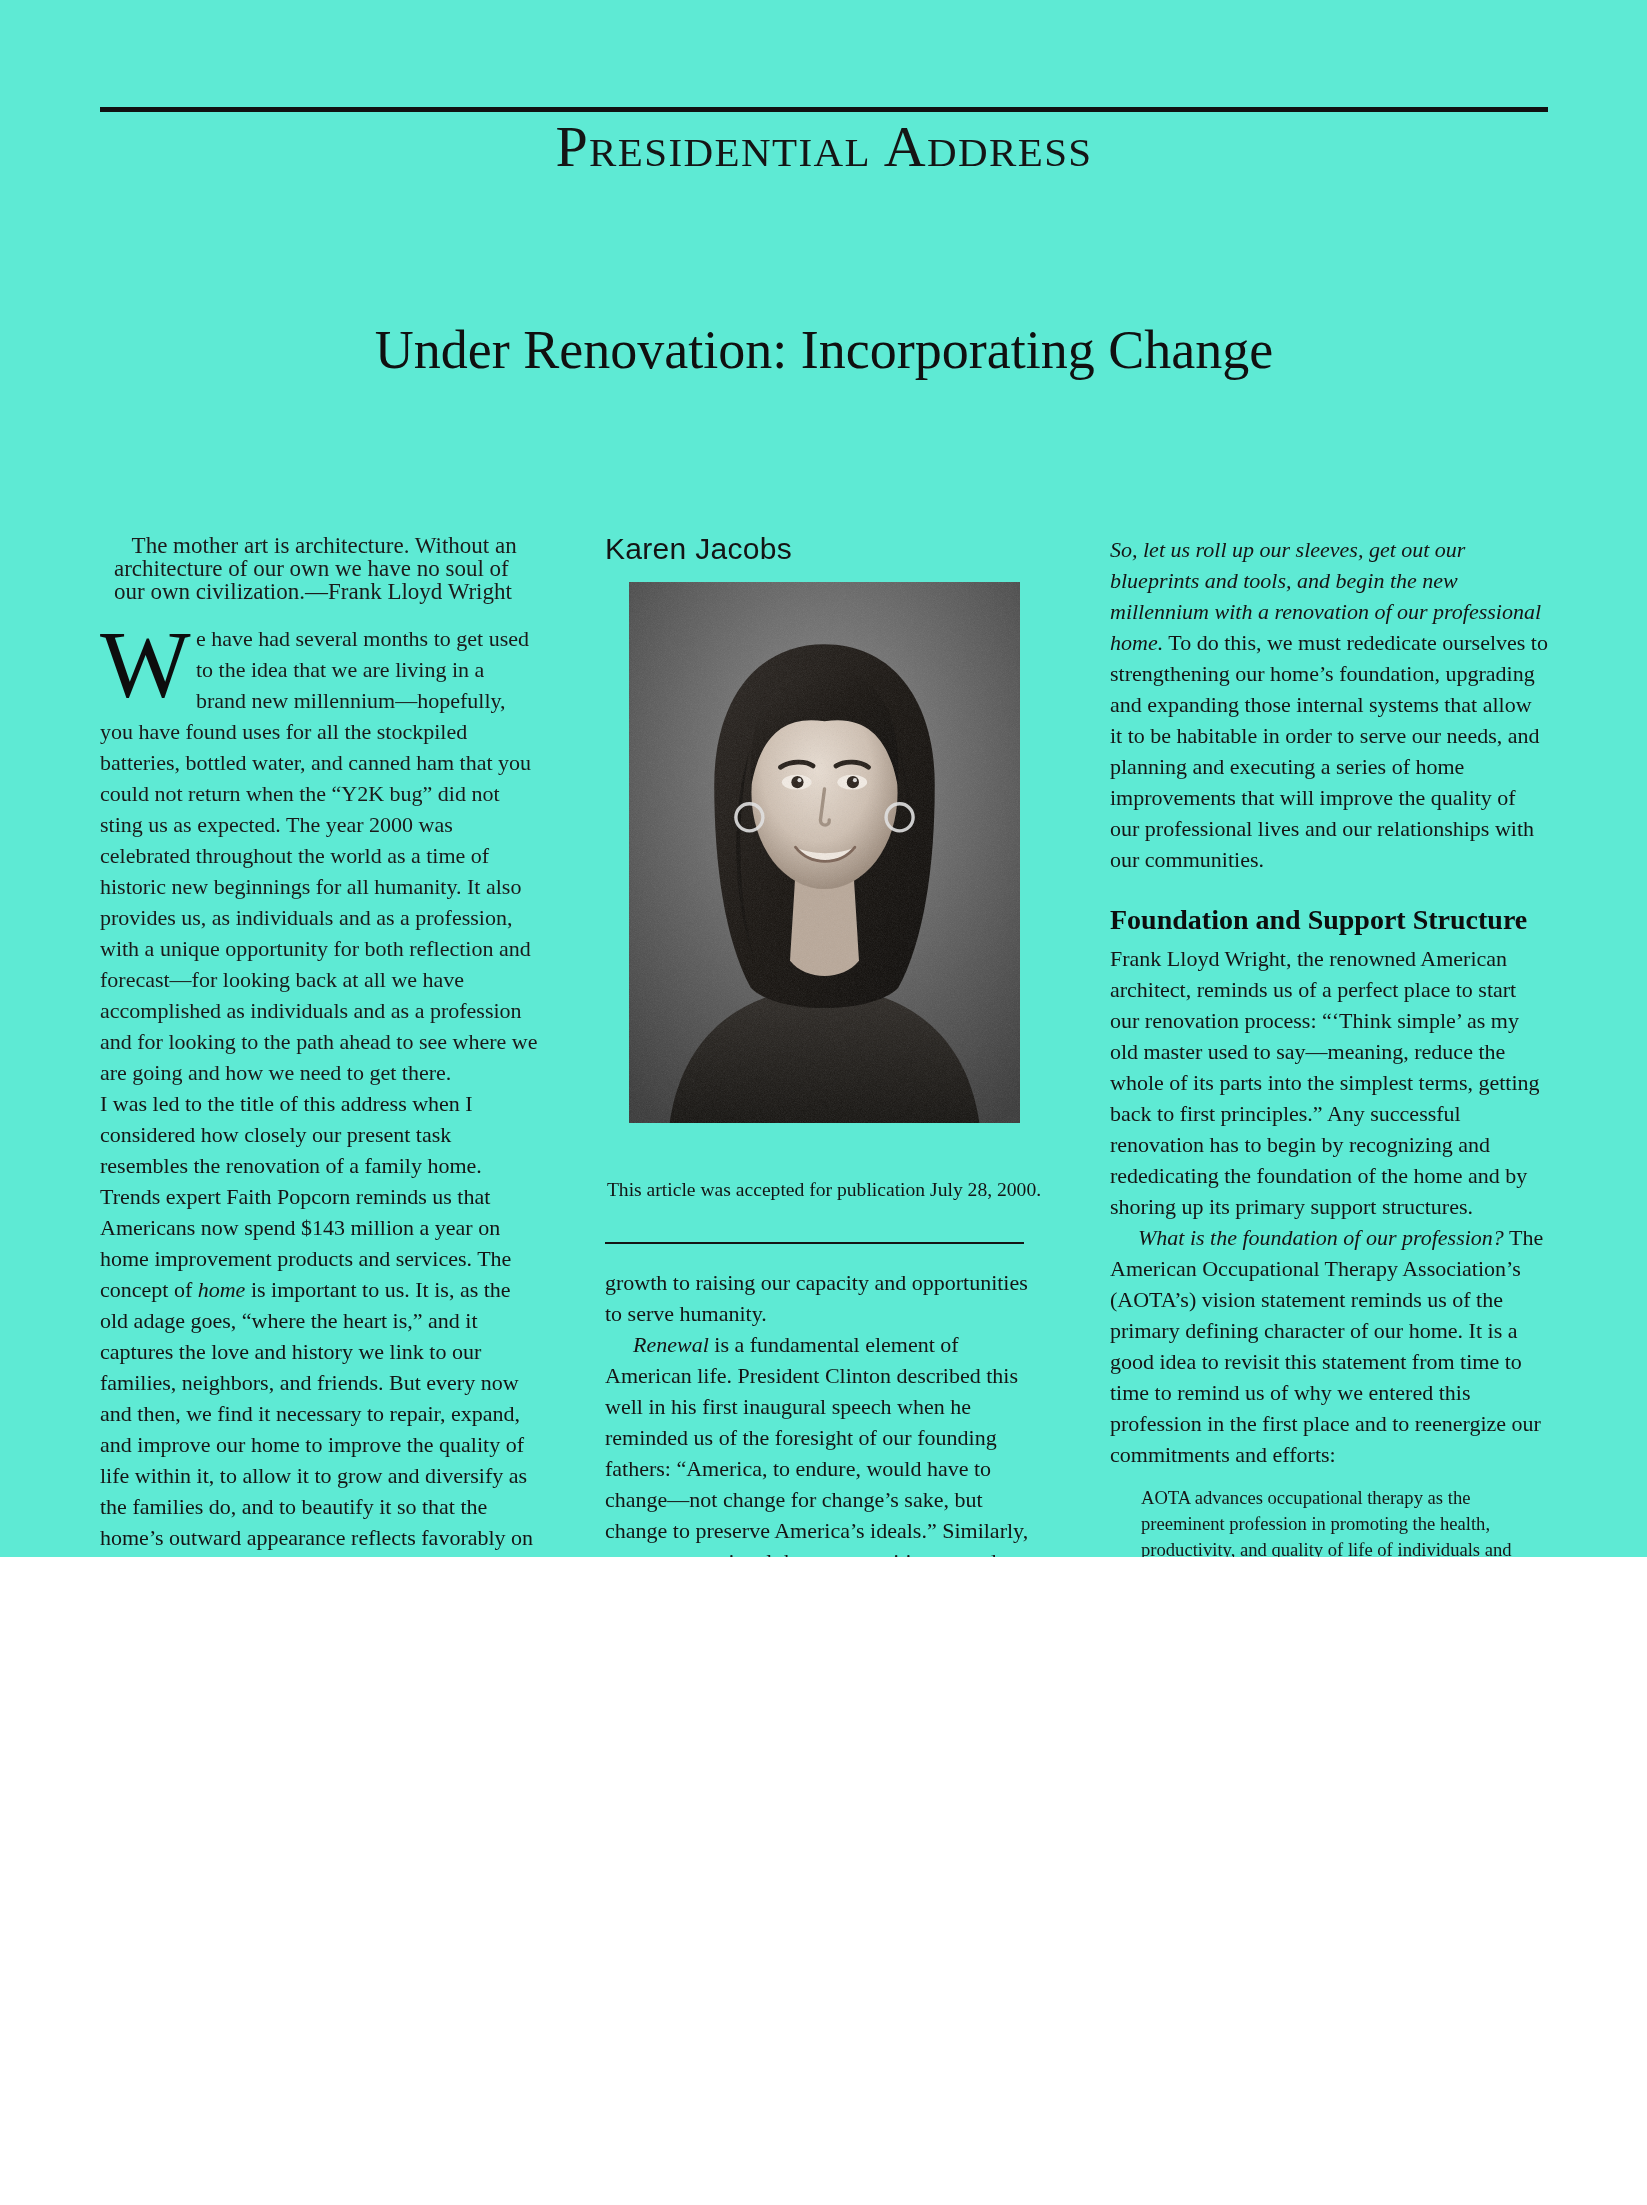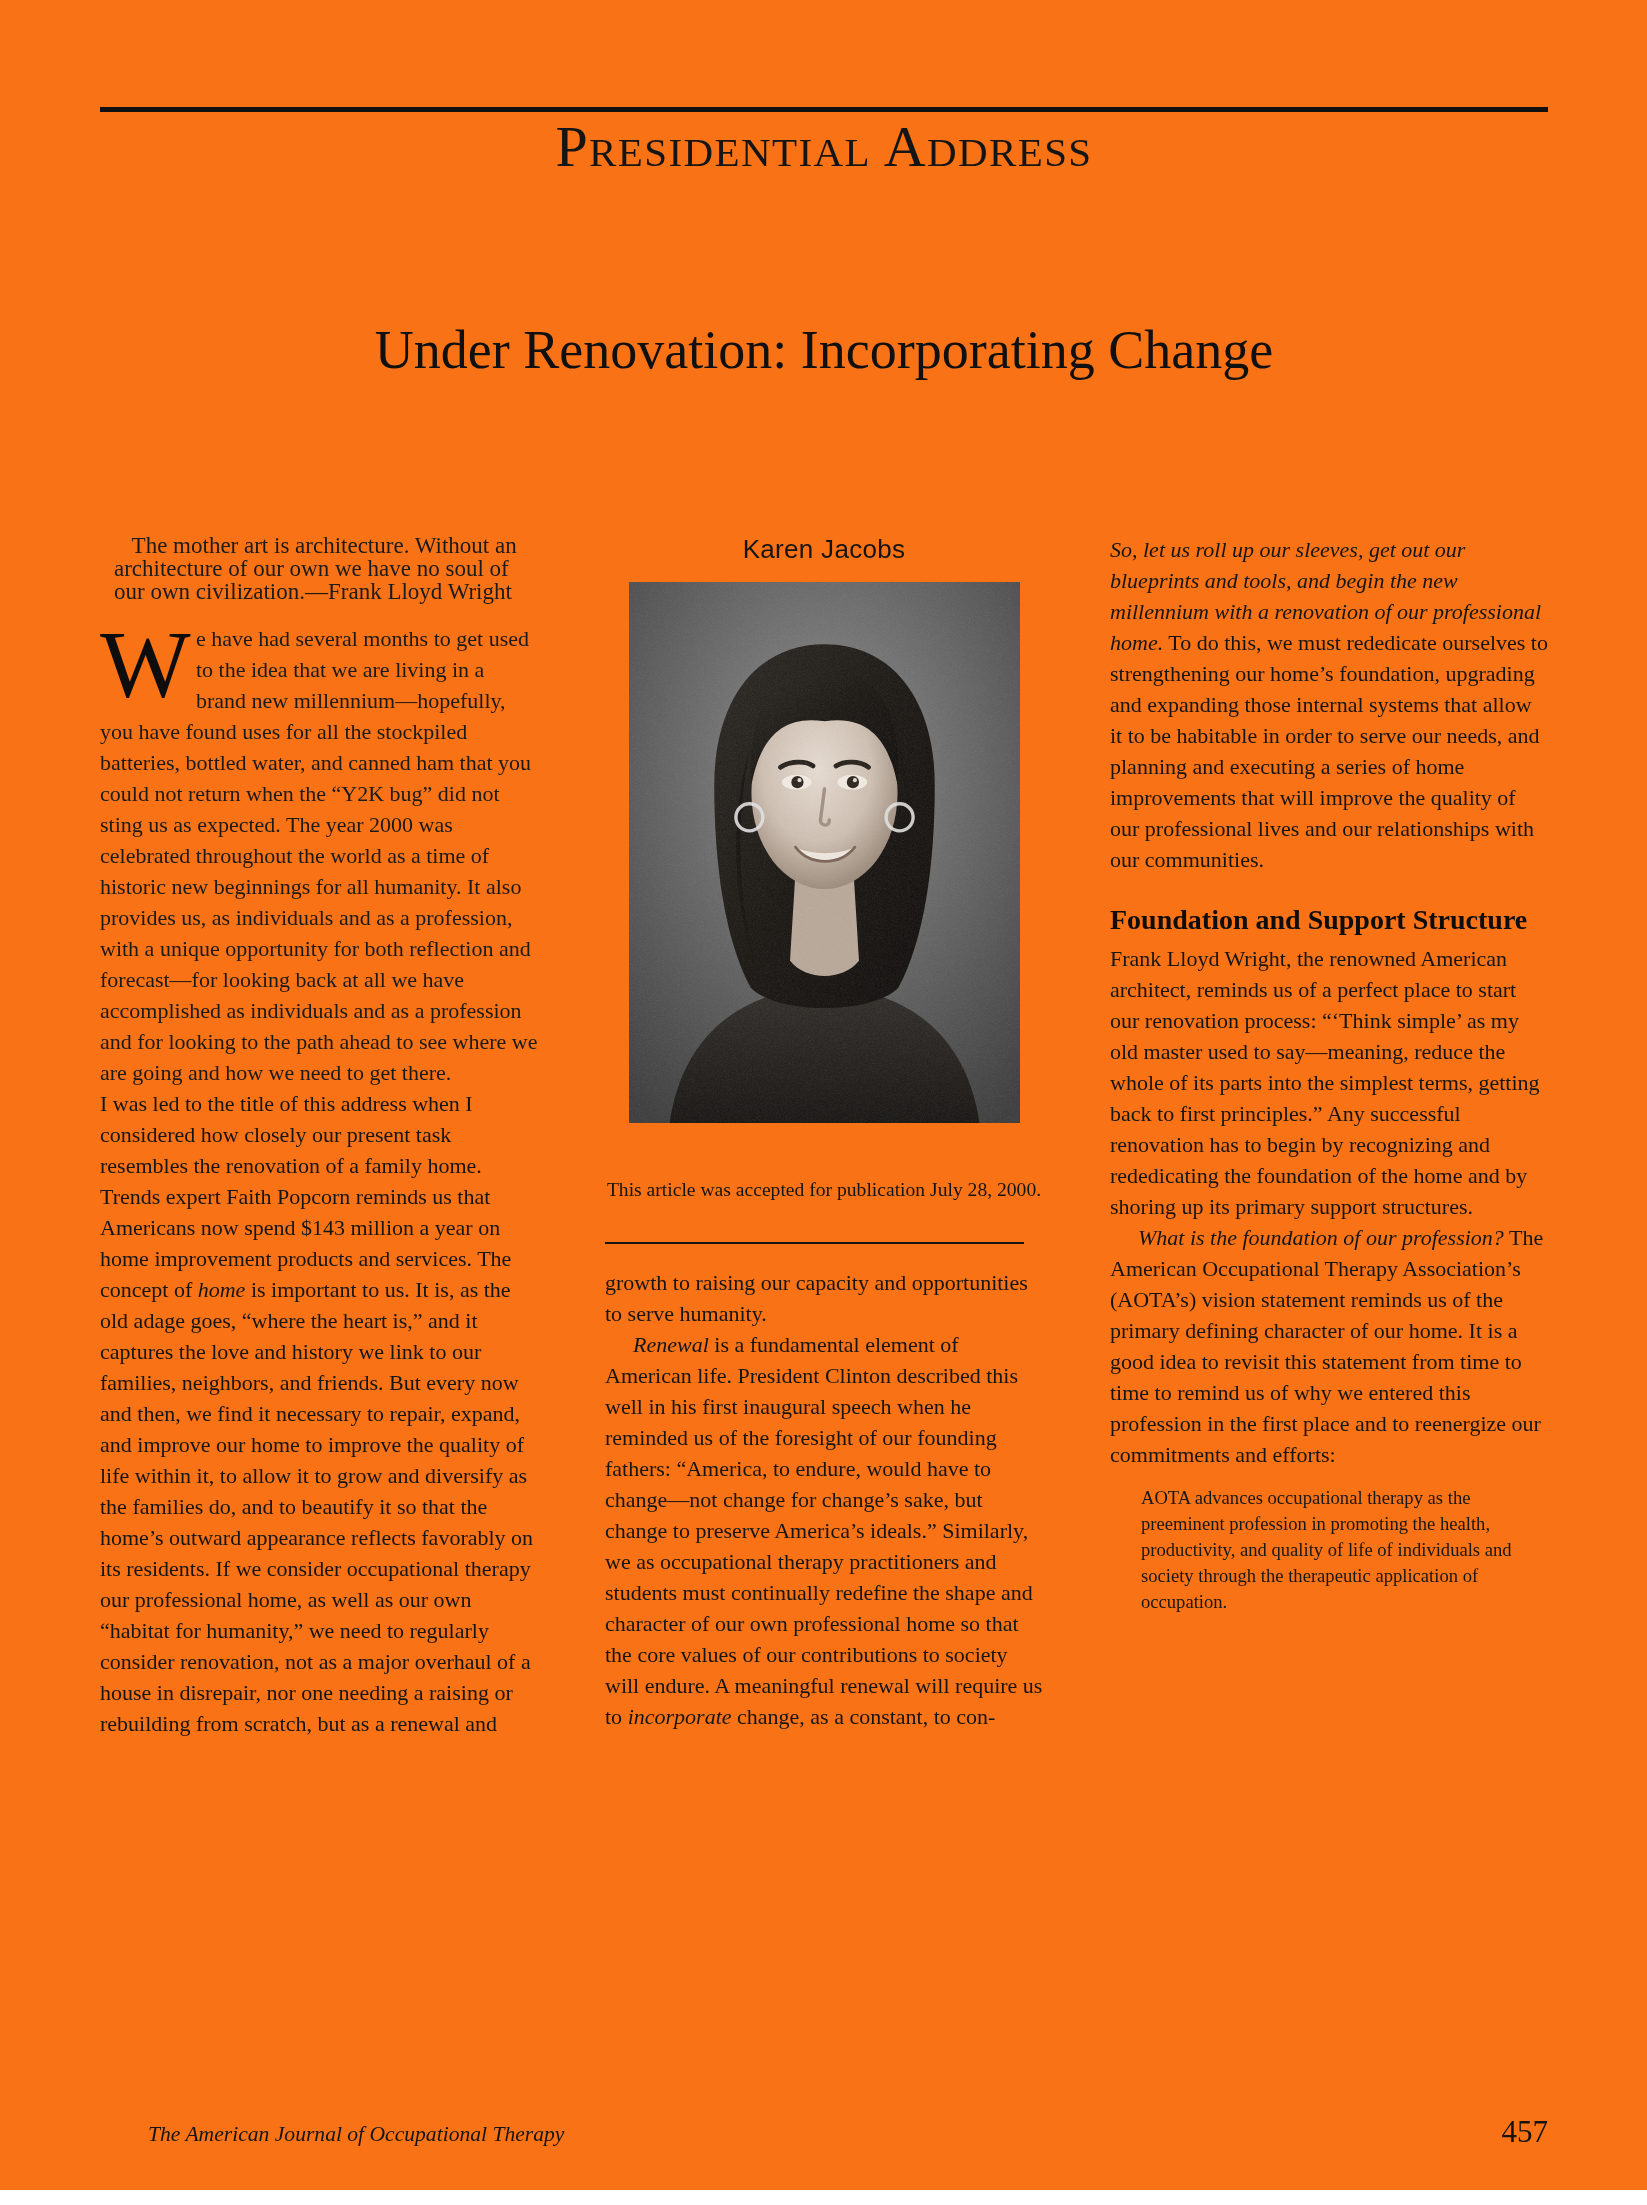--- a/index.html
+++ b/index.html
@@ -4,22 +4,22 @@
 <title>Presidential Address</title>
 <style>
   html, body {
     margin: 0;
     padding: 0;
     background: #ffffff;
   }
   .page {
     position: relative;
     width: 1648px;
-    height: 2190px;
-    background: #f97316;
+    height: 1557px;
+    background: #5eead4;
     overflow: hidden;
     font-family: "Liberation Serif", "DejaVu Serif", serif;
     color: #1a1a1a;
   }
 
   
   .masthead-rule {
     position: absolute;
     left: 100px;
     top: 107px;
@@ -104,23 +104,23 @@
     line-height: 76px;
     padding: 2.7px 5.4px 0 0;
     margin-top: 1.4px;
     font-weight: 400;
     color: #0d0d0d;
   }
 
   
   .figure-name {
     font-family: "Liberation Sans", "DejaVu Sans", sans-serif;
-    font-size: 26px;
+    font-size: 30px;
     line-height: 30px;
-    text-align: center;
+    text-align: left;
     letter-spacing: 0.3px;
     color: #141414;
     margin: 0 0 17.6px 0;
   }
   .portrait {
     position: relative;
     width: 391px;
     height: 541px;
     margin: 0 auto;
     overflow: hidden;

